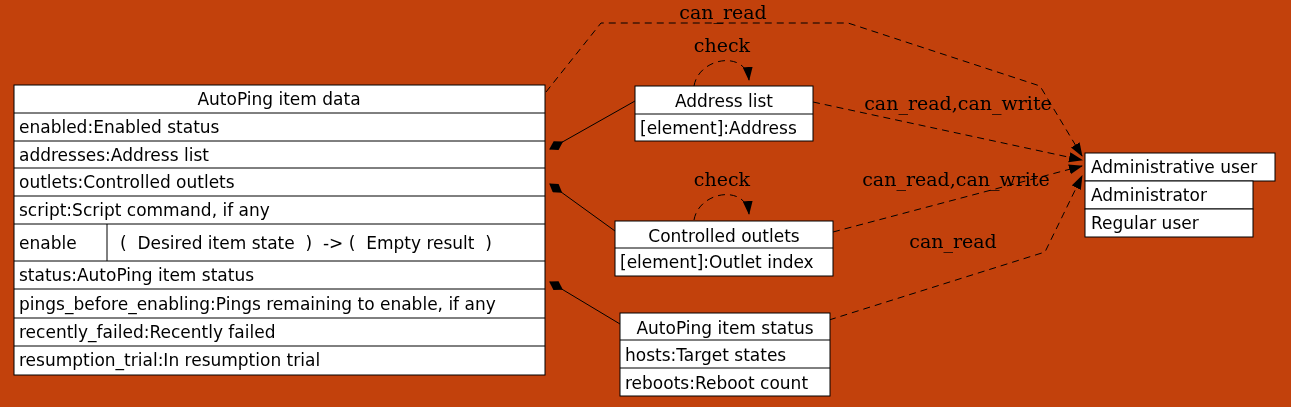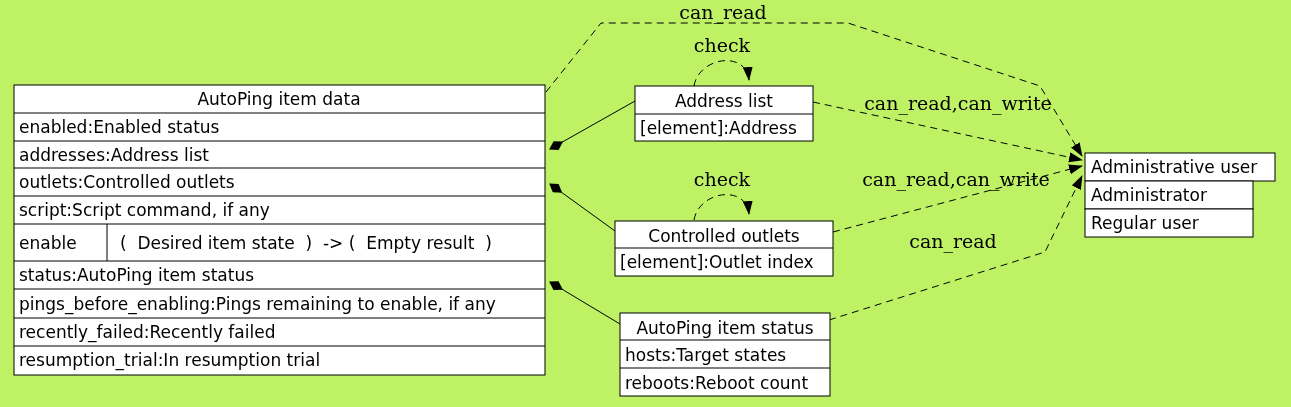--- a/index.html
+++ b/index.html
@@ -1,16 +1,16 @@
 <!DOCTYPE html>
 <html><head>
 <meta charset="utf-8">
 <style>
   html, body { margin: 0; padding: 0; background: #ffffff; }
-  .stage { position: relative; width: 1291px; height: 407px; background: #bef264; overflow: hidden; text-decoration: underline; }
+  .stage { position: relative; width: 1291px; height: 407px; background: #c2410c; overflow: hidden; text-decoration: underline; }
   svg { display: block; }
   .node-box   { fill: #ffffff; stroke: #000000; stroke-width: 1; }
   .divider    { stroke: #000000; stroke-width: 1; }
   .node-text  { font-family: "DejaVu Sans", "Liberation Sans", sans-serif; font-size: 17px; fill: #000000; }
   .node-title { font-family: "DejaVu Sans", "Liberation Sans", sans-serif; font-size: 17px; fill: #000000; text-anchor: middle; }
   .edge-label { font-family: "DejaVu Serif", "Liberation Serif", serif; font-size: 19px; fill: #000000; text-anchor: middle; }
   .edge-dashed { fill: none; stroke: #000000; stroke-width: 1; stroke-dasharray: 7,5; }
   .edge-solid  { fill: none; stroke: #000000; stroke-width: 1; }
 </style>
 </head>

